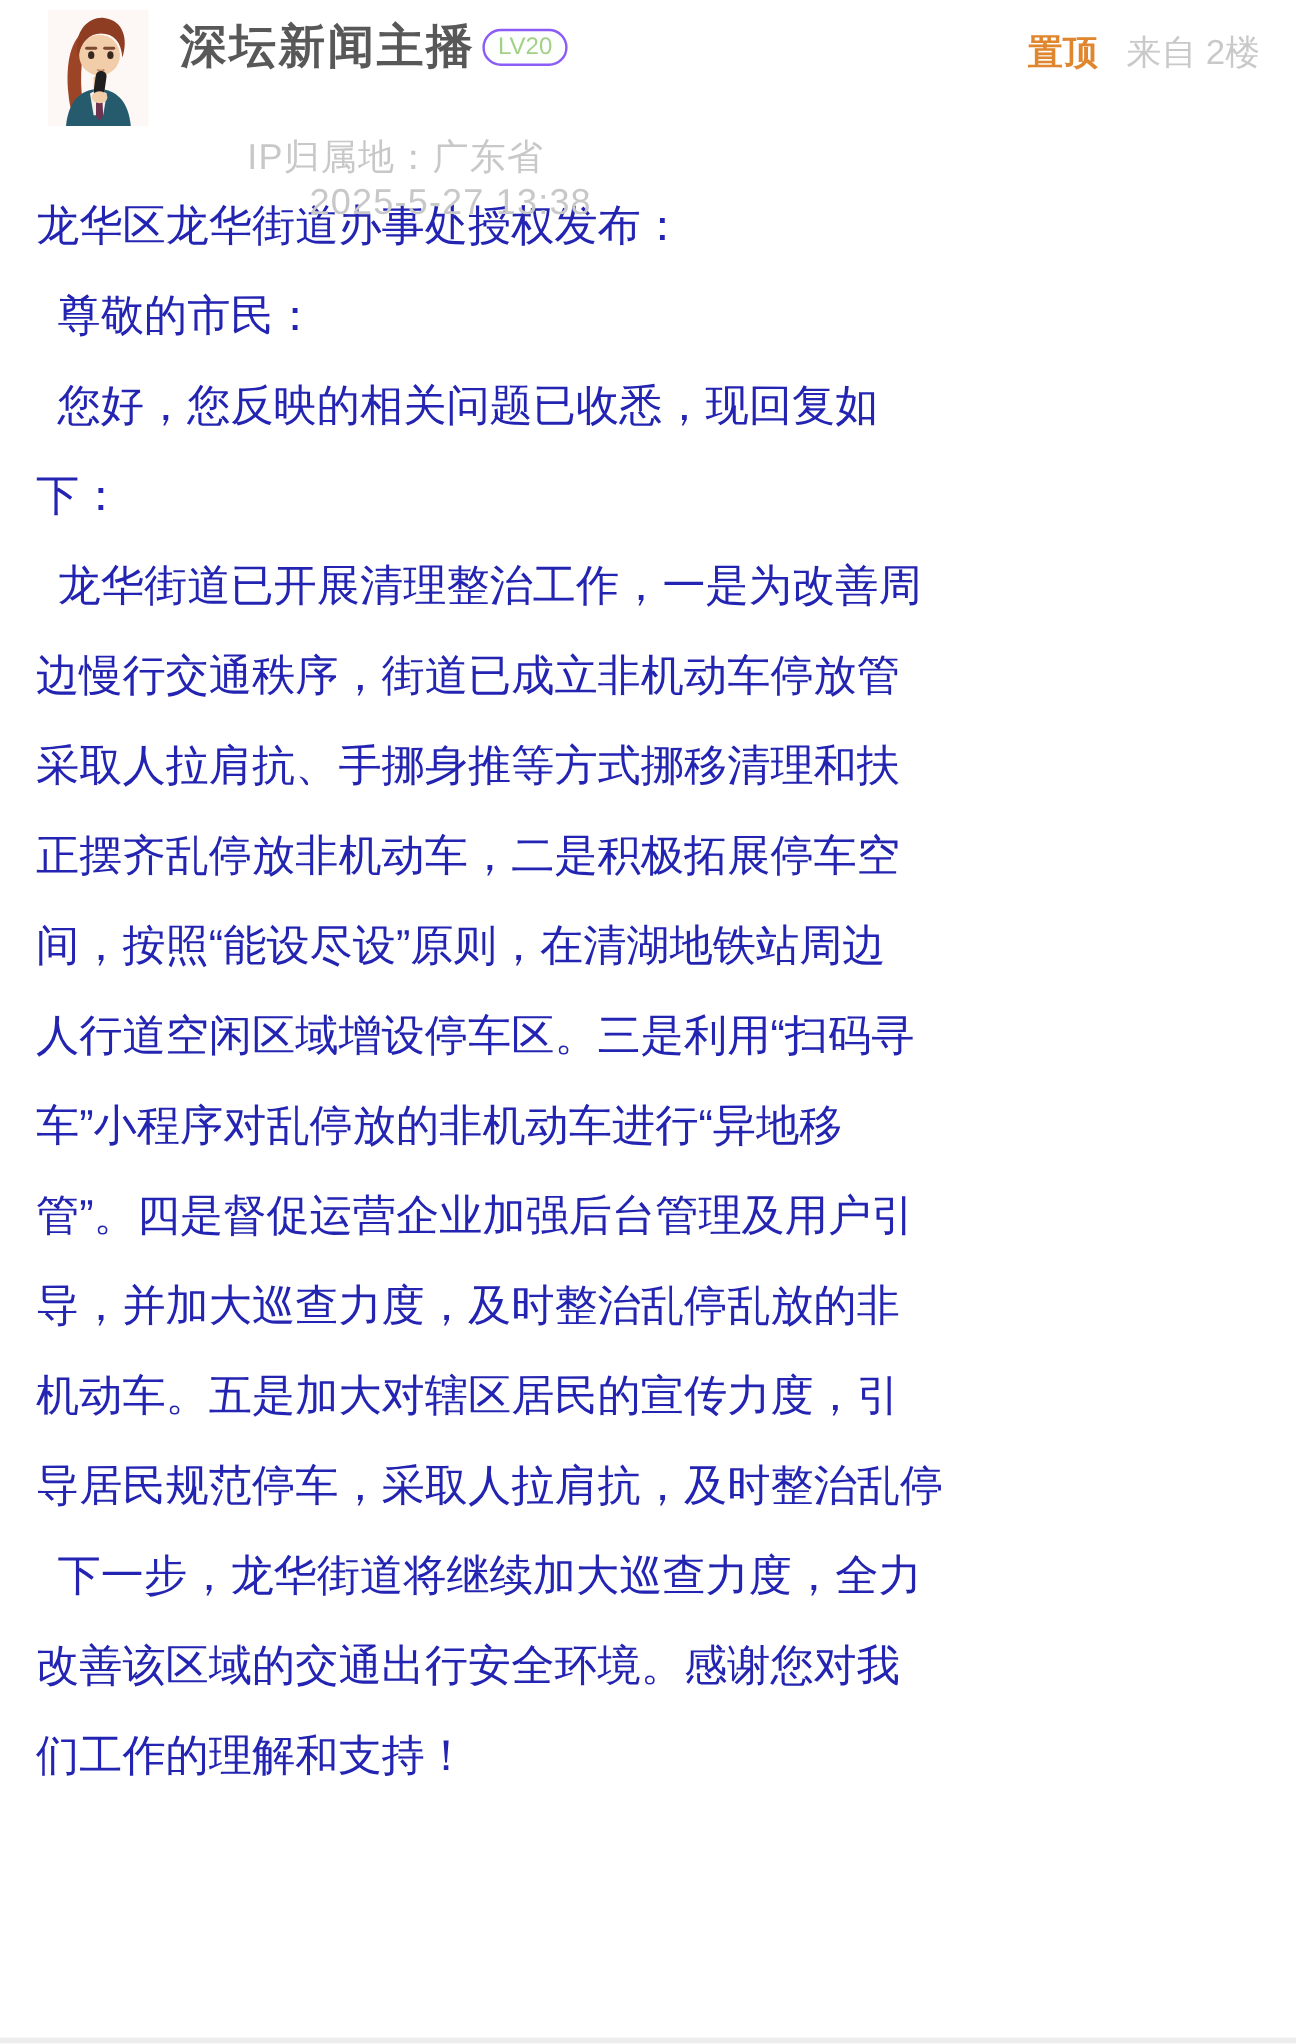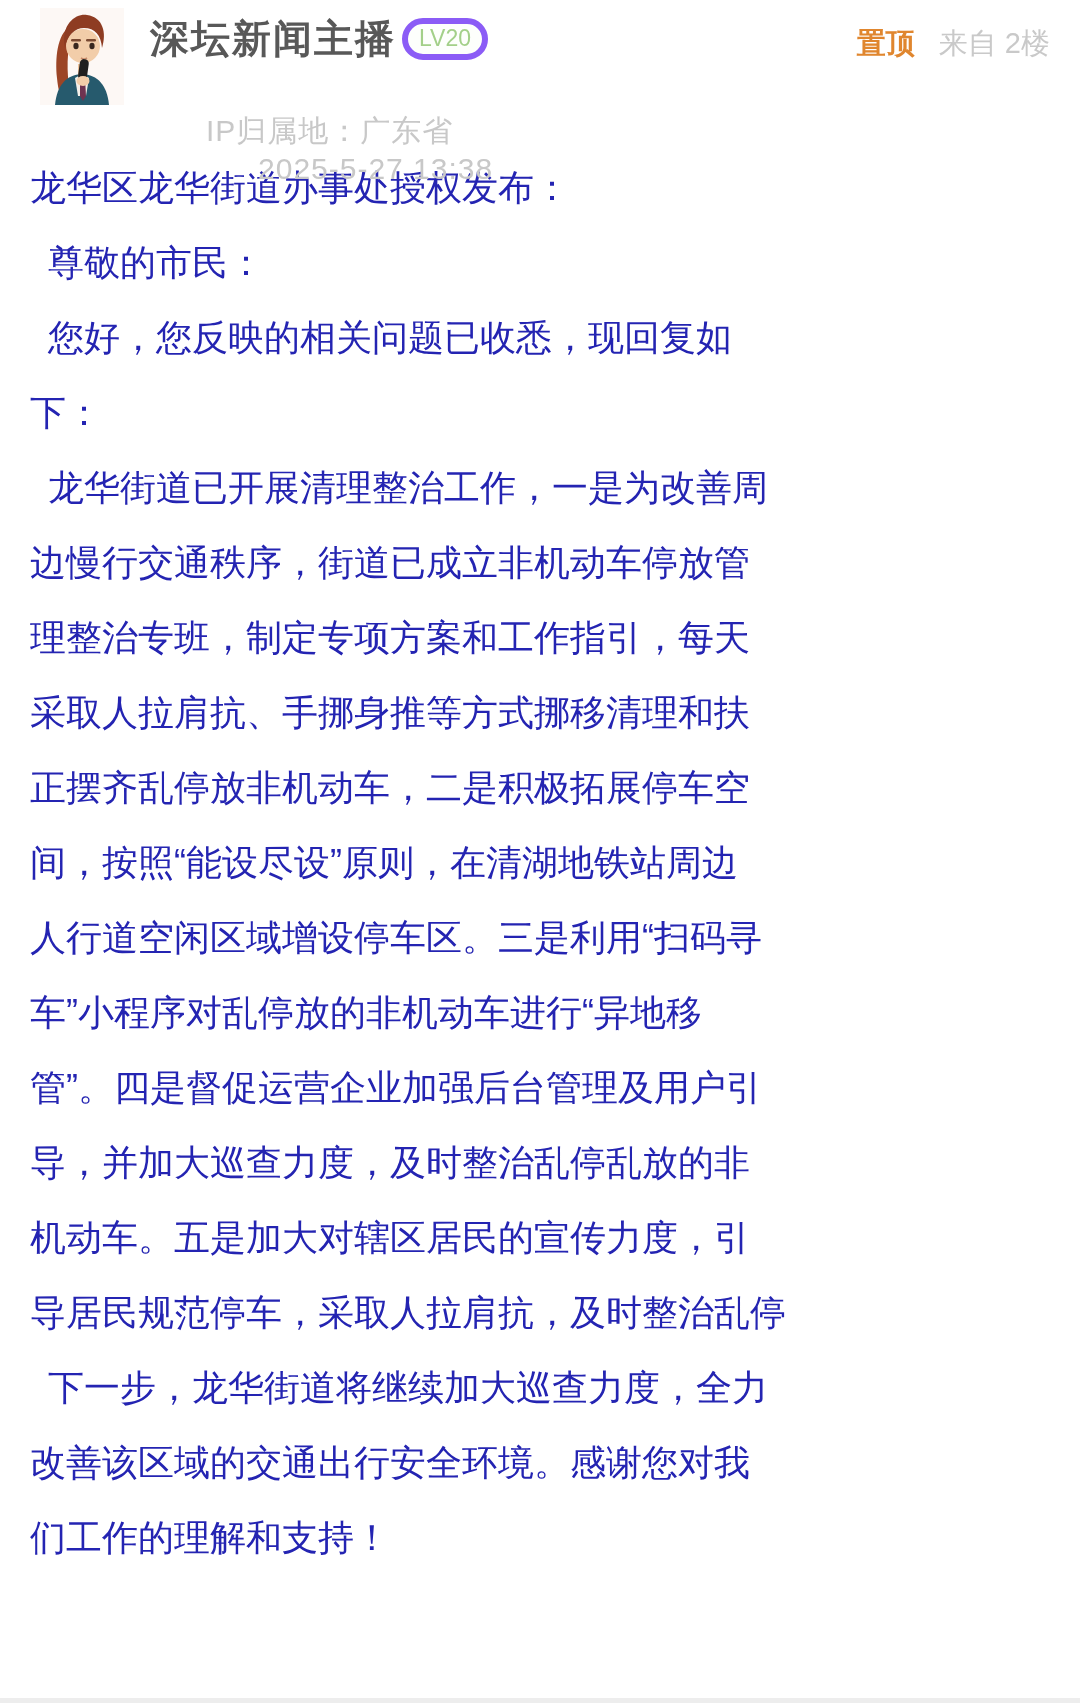--- a/index.html
+++ b/index.html
@@ -37,24 +37,24 @@
     gap: 6px;
   }
   .author-name {
     font-size: 39px;
     font-weight: 700;
     color: #585858;
     letter-spacing: 2px;
     cursor: pointer;
   }
   .level-badge {
-    font-size: 23px;
+    font-size: 20px;
     font-weight: 500;
     color: #a3d089;
-    border: 6px solid #8b5cf6;
+    border: 2px solid #8b5cf6;
     border-radius: 999px;
     padding: 3px 11px 4px 11px;
     line-height: 1;
     background: #fdfffc;
   }
   .meta-row {
     margin-top: 11px;
     font-size: 30px;
     color: #c8c8c8;
     letter-spacing: 1px;
@@ -146,21 +146,20 @@
 
 </div>
 
 <div class="post-body">
   <div class="body-line">龙华区龙华街道办事处授权发布：</div>
   <div class="body-line"> 尊敬的市民：</div>
   <div class="body-line"> 您好，您反映的相关问题已收悉，现回复如</div>
   <div class="body-line">下：</div>
   <div class="body-line"> 龙华街道已开展清理整治工作，一是为改善周</div>
   <div class="body-line">边慢行交通秩序，街道已成立非机动车停放管</div>
-  <div class="body-line">理整治专班，制定专项方案和工作指引，每天</div>
   <div class="body-line">采取人拉肩抗、手挪身推等方式挪移清理和扶</div>
   <div class="body-line">正摆齐乱停放非机动车，二是积极拓展停车空</div>
   <div class="body-line">间，按照“能设尽设”原则，在清湖地铁站周边</div>
   <div class="body-line">人行道空闲区域增设停车区。三是利用“扫码寻</div>
   <div class="body-line">车”小程序对乱停放的非机动车进行“异地移</div>
   <div class="body-line">管”。四是督促运营企业加强后台管理及用户引</div>
   <div class="body-line">导，并加大巡查力度，及时整治乱停乱放的非</div>
   <div class="body-line">机动车。五是加大对辖区居民的宣传力度，引</div>
   <div class="body-line">导居民规范停车，采取人拉肩抗，及时整治乱停</div>
   <div class="body-line"> 下一步，龙华街道将继续加大巡查力度，全力</div>

